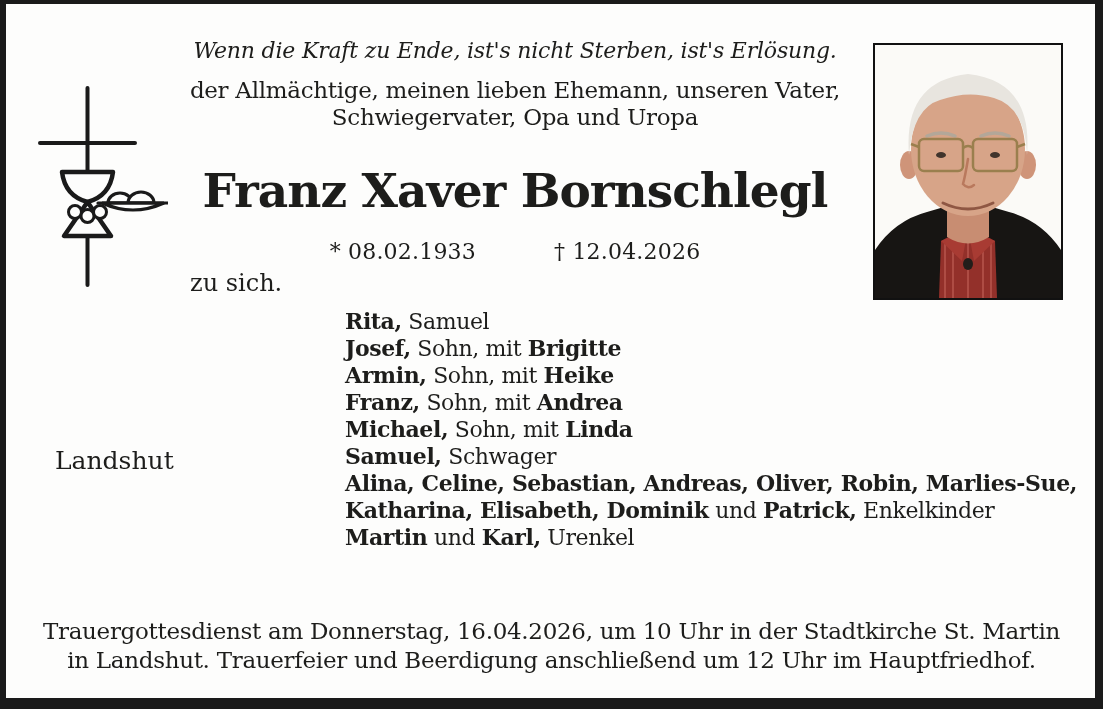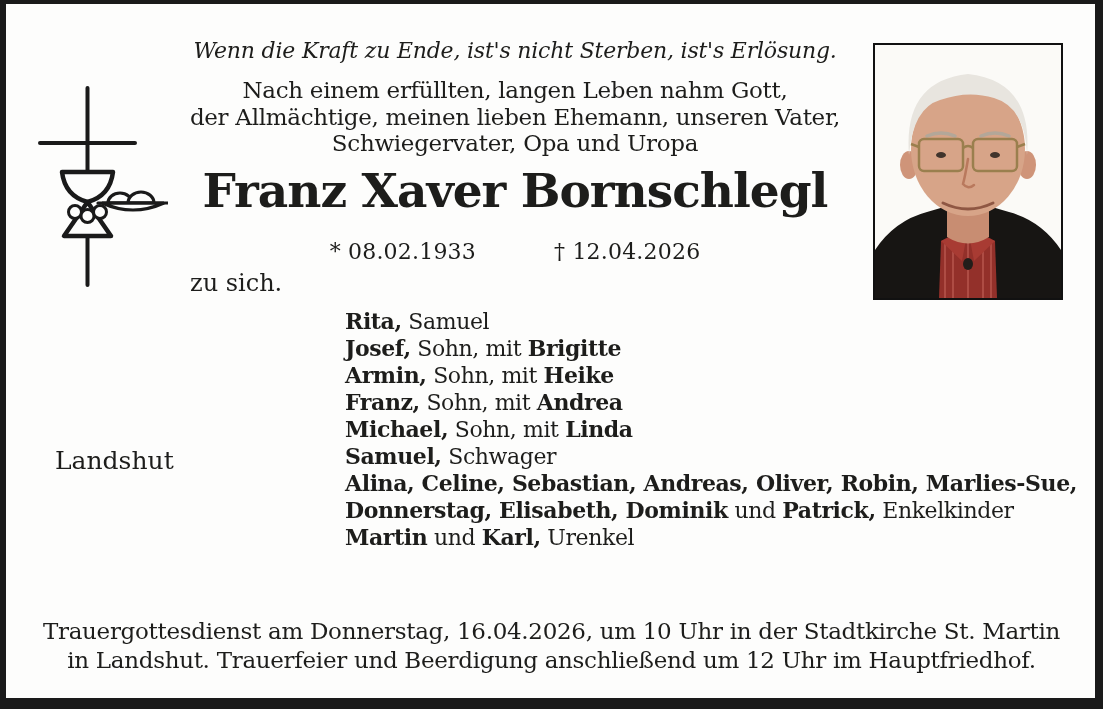--- a/index.html
+++ b/index.html
@@ -114,21 +114,20 @@
       <ellipse cx="66" cy="110" rx="5" ry="3" fill="#40342c"></ellipse>
       <ellipse cx="120" cy="110" rx="5" ry="3" fill="#40342c"></ellipse>
       <path d="M93,114 Q90,132 88,139 Q93,145 99,140" stroke="#b9795d" stroke-width="2.5" fill="none" stroke-linecap="round"></path>
       <path d="M68,158 Q93,170 118,158" stroke="#8f5743" stroke-width="3" fill="none" stroke-linecap="round"></path>
     </svg>
   </div>
 
   <div class="quote">Wenn die Kraft zu Ende, ist's nicht Sterben, ist's Erlösung.</div>
 
   <div class="intro">
-    <span>Nach einem erfüllten, langen Leben nahm Gott,</span>
     <span>der Allmächtige, meinen lieben Ehemann, unseren Vater,</span>
     <span>Schwiegervater, Opa und Uropa</span>
   </div>
 
   <h1 class="deceased-name">Franz Xaver Bornschlegl</h1>
 
   <div class="dates">
     <span>* 08.02.1933</span>
     <span>† 12.04.2026</span>
   </div>
@@ -136,21 +135,21 @@
   <div class="continuation">zu sich.</div>
 
   <div class="family">
   <div><span class="b">Rita,</span><span> Samuel</span></div>
       <div><span class="b">Josef,</span><span> Sohn, mit </span><span class="b">Brigitte</span></div>
       <div><span class="b">Armin,</span><span> Sohn, mit </span><span class="b">Heike</span></div>
       <div><span class="b">Franz,</span><span> Sohn, mit </span><span class="b">Andrea</span></div>
       <div><span class="b">Michael,</span><span> Sohn, mit </span><span class="b">Linda</span></div>
       <div><span class="b">Samuel,</span><span> Schwager</span></div>
       <div><span class="b">Alina, Celine, Sebastian, Andreas, Oliver, Robin, Marlies-Sue,</span></div>
-      <div><span class="b">Donnerstag, Elisabeth, Dominik</span><span> und </span><span class="b">Patrick,</span><span> Enkelkinder</span></div>
+      <div><span class="b">Katharina, Elisabeth, Dominik</span><span> und </span><span class="b">Patrick,</span><span> Enkelkinder</span></div>
       <div><span class="b">Martin</span><span> und </span><span class="b">Karl,</span><span> Urenkel</span></div>
     </div>
 
   <div class="city">Landshut</div>
 
   <div class="closing">
     <span>Trauergottesdienst am Donnerstag, 16.04.2026, um 10 Uhr in der Stadtkirche St. Martin</span>
     <span>in Landshut. Trauerfeier und Beerdigung anschließend um 12 Uhr im Hauptfriedhof.</span>
   </div>
 

